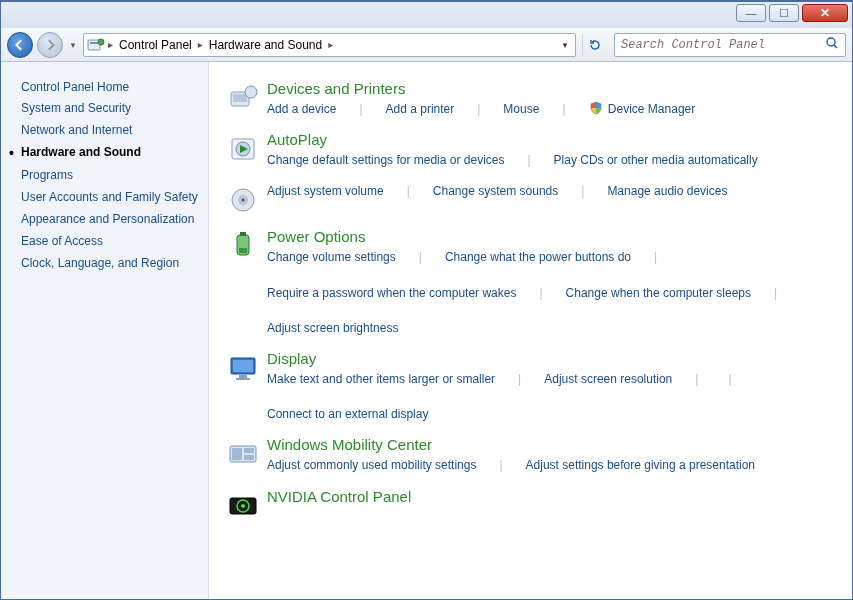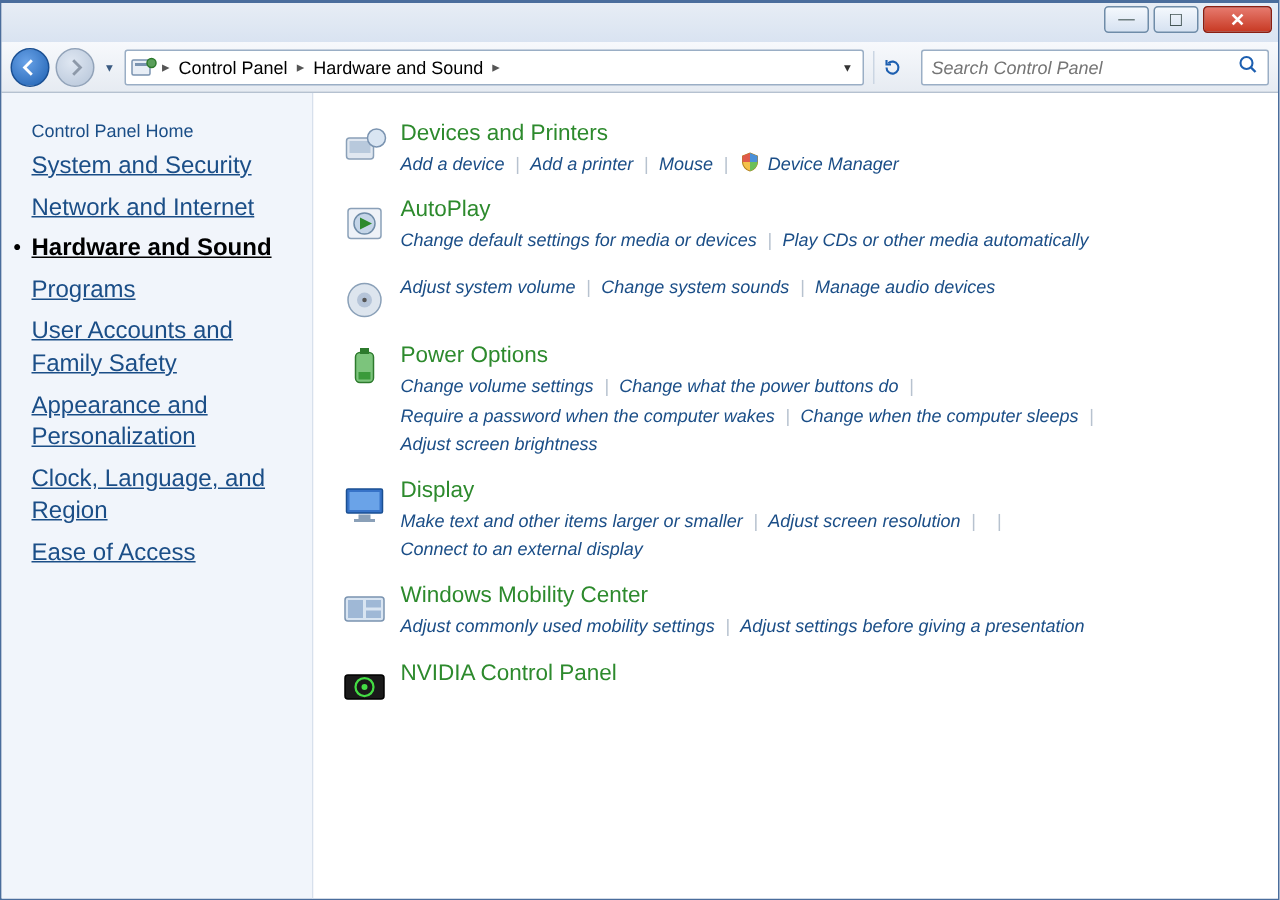--- a/index.html
+++ b/index.html
@@ -15,36 +15,36 @@
   .navcircle.fwd { background:radial-gradient(circle at 40% 35%,#dfe7f2,#b5c4d8); border-color:#92a3b9; color:#727d8a;}
   .navdrop { width:12px; height:20px; display:flex; align-items:center; justify-content:center; color:#3b5b82; font-size:9px;}
   .addrbar { flex:1; height:24px; background:#fff; border:1px solid #9aaec5; border-radius:2px; display:flex; align-items:center; padding:0 2px; }
   .addr-icon { width:20px; height:18px; display:flex; align-items:center; justify-content:center; font-size:13px; color:#4a6;}
   .crumb { padding:0 4px; color:#000; cursor:default; display:flex; align-items:center; gap:4px;}
   .crumb-arrow { color:#555; font-size:10px; padding:0 2px;}
   .addr-right { margin-left:auto; display:flex; align-items:center; }
   .addr-dd { width:16px; text-align:center; color:#333; font-size:9px;}
   .refresh { width:24px; height:22px; border-left:1px solid #cbd6e3; margin-left:2px; display:flex; align-items:center; justify-content:center; color:#1d5fb0; font-size:12px;}
   .searchbox { width:232px; height:24px; background:#fff; border:1px solid #9aaec5; border-radius:2px; display:flex; align-items:center; padding:0 6px; margin-left:4px;}
-  .searchbox input { border:none; outline:none; flex:1; font-style:italic; color:#7c8aa0; font-family:Liberation Sans, sans-serif; font-size:12px;}
+  .searchbox input { border:none; outline:none; flex:1; font-style:italic; color:#7c8aa0; font-family:Liberation Mono, monospace; font-size:12px;}
   .searchbox .sicon { color:#1d5fb0; font-size:13px;}
   
   .content { display:flex; height:calc(600px - 26px - 34px); }
   .sidebar { width:208px; background:#f1f5fb; border-right:1px solid #d7e0ec; padding:18px 8px 8px 20px;}
   .side-home { color:#1b4e87; font-size:12px; cursor:pointer;}
-  .side-item { color:#1b4e87; font-size:16px; margin:6px 0; cursor:pointer; line-height:1.35;text-decoration:underline;}
+  .side-item { color:#1b4e87; font-size:12px; margin:6px 0; cursor:pointer; line-height:1.35;}
   .side-item.active { color:#000; font-weight:bold; position:relative;}
   .side-item.active::before { content:"•"; position:absolute; left:-12px; top:0; color:#000; font-size:14px;}
   .main { flex:1; background:#fff; overflow:auto; padding:18px 20px 18px 18px;}
   .cat { display:flex; margin-bottom:12px; }
   .cat-icon { width:40px; flex-shrink:0; padding-top:2px;}
   .cat-icon .ic { width:32px; height:32px; border-radius:4px; display:flex; align-items:center; justify-content:center; font-size:18px;}
   .cat-body { flex:1; }
   .cat-title { color:#2d8a2d; font-size:15px; margin-bottom:3px; cursor:pointer;}
-  .links { display:flex; flex-wrap:wrap; gap:0; line-height:1.6;font-style:italic;}
+  .links { display:flex; flex-wrap:wrap; gap:16px; line-height:1.6;}
   .lnk { color:#1b4e87; font-size:12px; cursor:pointer; white-space:nowrap;}
   .sep { color:#b7c2cf; margin:0 7px; font-size:12px;}
   .shield { display:inline-block; width:14px; height:14px; vertical-align:-2px; margin-right:2px;}
 </style>
 </head>
 <body>
 
 <div class="titlebar">
   <div class="winbtn">
       <span>—</span>
@@ -107,22 +107,22 @@
 <div class="content">
   <div class="sidebar">
     <div class="side-home">Control Panel Home</div>
     <div id="side-list">
         <div class="side-item">System and Security</div>
         <div class="side-item">Network and Internet</div>
         <div class="side-item active">Hardware and Sound</div>
         <div class="side-item">Programs</div>
         <div class="side-item">User Accounts and Family Safety</div>
         <div class="side-item">Appearance and Personalization</div>
+        <div class="side-item">Ease of Access</div>
         <div class="side-item">Clock, Language, and Region</div>
-        <div class="side-item">Ease of Access</div>
       </div>
   </div>
   <div class="main" id="main-panel">
       <div class="cat">
         <div class="cat-icon">
           <div class="ic">
             <svg width="32" height="32" viewBox="0 0 32 32">
               <rect x="4" y="10" width="18" height="14" rx="2" fill="#e0e7f0" stroke="#8aa0b8"></rect>
               <rect x="6" y="12" width="14" height="8" fill="#b8c9dc"></rect>
               <circle cx="24" cy="10" r="6" fill="#d9e5f2" stroke="#7a93b0"></circle>

